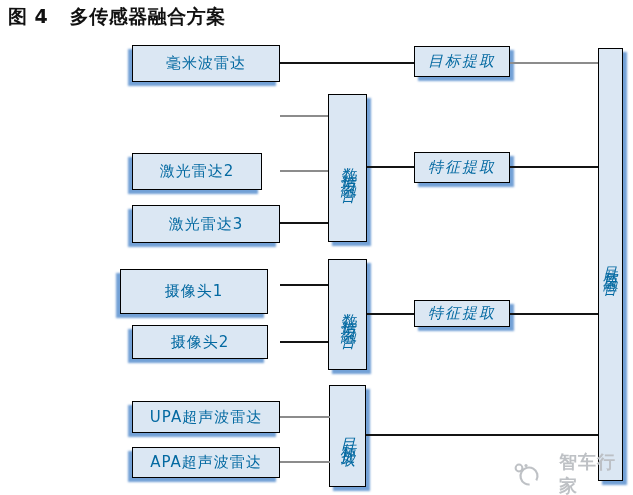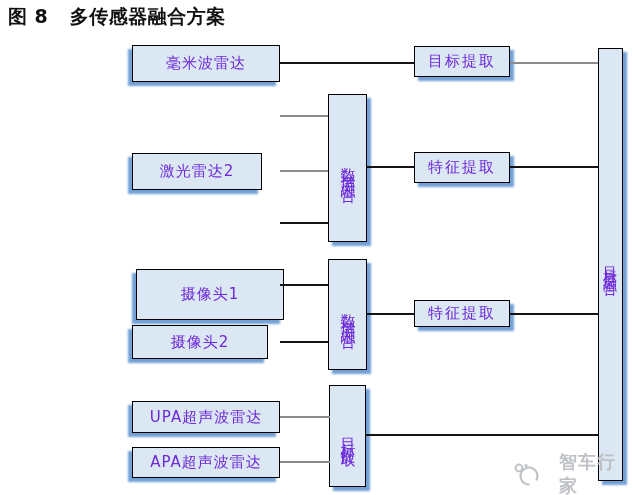--- a/index.html
+++ b/index.html
@@ -6,54 +6,57 @@
   #canvas{
     position:relative;width:633px;height:495px;background:#ffffff;overflow:hidden;
     font-family:"DejaVu Sans","Liberation Sans",sans-serif;
   }
   .title{
     position:absolute;left:8px;top:4px;font-size:19px;font-weight:bold;color:#111;
     letter-spacing:0.5px;white-space:pre;
   }
   .box{
     position:absolute;box-sizing:border-box;background:#dbe7f3;border:1.6px solid #000;
-    display:flex;align-items:center;justify-content:center;color:#6d28d9;
+    display:flex;align-items:center;justify-content:center;color:#0369a1;
     font-size:15px;letter-spacing:1px;
   }
   .sl{box-shadow:-4px 4px 2px 0 rgba(96,148,208,0.88);}
-  .sr{box-shadow:4px 4px 2px 0 rgba(96,148,208,0.88);}
+  .sr{box-shadow:4px 4px 2px 0 rgba(96,148,208,0.88);font-style:italic;}
   .proc{letter-spacing:2px;}
   .vt{
     writing-mode:vertical-rl;text-orientation:upright;letter-spacing:5px;
     line-height:1;display:inline-block;
   }
   .vt-tight{letter-spacing:4px;font-size:14px;}
   .ln{position:absolute;}
   .ln.dark{height:2px;background:#141414;}
   .ln.gray{height:1.5px;background:#8c8c8c;}
   .wm{
     position:absolute;left:513px;top:450px;z-index:10;display:flex;align-items:center;gap:18px;
     color:rgba(186,190,194,0.95);font-size:18px;font-weight:bold;letter-spacing:1px;
   }
   .wm svg{display:block;}
 </style>
 </head>
 <body>
 
 <div id="canvas">
 
-  <div class="title">图 8   多传感器融合方案</div>
+  <div class="title">图 4   多传感器融合方案</div>
 
   <div class="box sl" style="left:132px;top:45px;width:148px;height:37px">
       <span>毫米波雷达</span>
     </div>
   <div class="box sl" style="left:132px;top:153px;width:130px;height:37px">
       <span>激光雷达2</span>
     </div>
-  <div class="box sl" style="left:136px;top:269px;width:148px;height:51px">
+  <div class="box sl" style="left:132px;top:205px;width:148px;height:38px">
+      <span>激光雷达3</span>
+    </div>
+  <div class="box sl" style="left:120px;top:269px;width:148px;height:45px">
       <span>摄像头1</span>
     </div>
   <div class="box sl" style="left:132px;top:325px;width:136px;height:34px">
       <span>摄像头2</span>
     </div>
   <div class="box sl" style="left:132px;top:401px;width:148px;height:32px">
       <span>UPA超声波雷达</span>
     </div>
   <div class="box sl" style="left:132px;top:447px;width:148px;height:31px">
       <span>APA超声波雷达</span>

